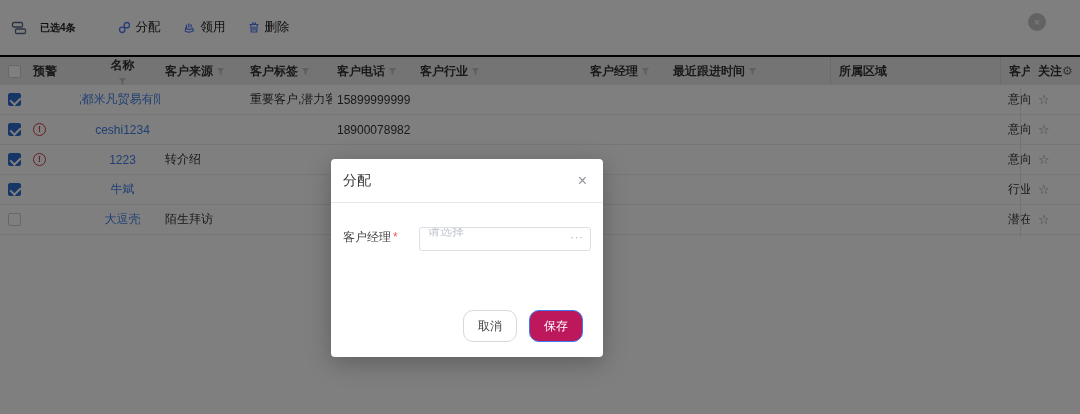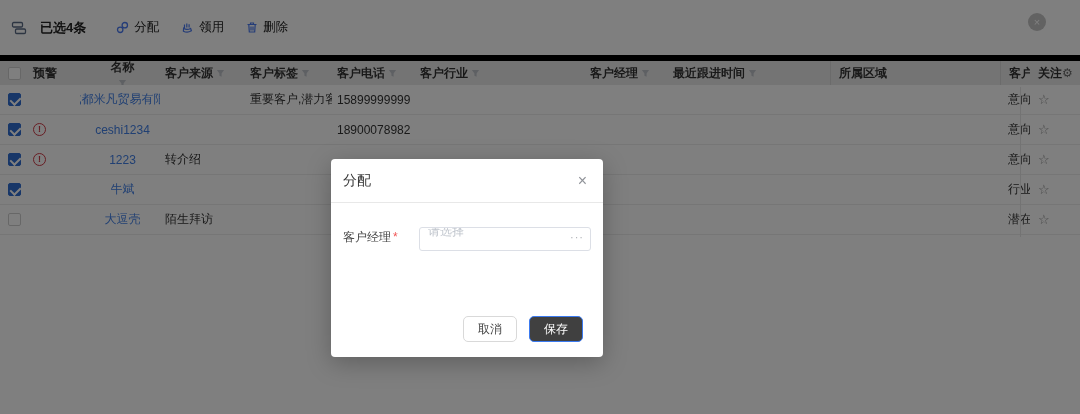--- a/index.html
+++ b/index.html
@@ -5,28 +5,28 @@
   * { box-sizing: border-box; margin: 0; padding: 0; }
   html,body { width:1080px; height:414px; }
   body {
     font-family: "Liberation Sans", "DejaVu Sans", sans-serif;
     background:#fff; position:relative; overflow:hidden;
     font-size:12px; color:#333;
   }
   
   .toolbar { height:55px; display:flex; align-items:center; padding-left:10px; background:#fff; position:relative; }
   .tb-left-icon { width:18px; height:18px; margin-right:12px; display:inline-flex; align-items:center; justify-content:center; }
-  .tb-selected { font-weight:700; color:#222; font-size:13px; margin-right:8px; }
+  .tb-selected { font-weight:700; color:#222; font-size:10px; margin-right:20px; }
   .tb-action { display:inline-flex; align-items:center; gap:5px; margin-left:22px; cursor:pointer; color:#222; font-size:12.5px; }
   .tb-action svg { display:block; }
   .tb-close { position:absolute; right:34px; top:13px; width:18px; height:18px; border-radius:50%;
     background:#c4c4c4; color:#fff; display:flex; align-items:center; justify-content:center;
     font-size:11px; line-height:1; cursor:pointer; }
   
-  .thead { display:flex; height:30px; background:#e9e9e9; border-top:6px solid #000000;
+  .thead { display:flex; height:30px; background:#e9e9e9; border-top:2px solid #000000;
     font-weight:700; color:#333; align-items:center; }
   .th, .td { padding-left:5px; white-space:nowrap; overflow:hidden; flex:none; display:flex; align-items:center; gap:3px; }
   .c0{width:28px; padding-left:8px;} .c1{width:52px;} .c2{width:80px;flex-direction:column;} .c3{width:85px;}
   .c4{width:87px;} .c5{width:83px;} .c6{width:170px;font-family:Liberation Mono, monospace;} .c7{width:83px;} .c8{width:162px;font-family:Liberation Mono, monospace;}
   .c9{width:170px; padding-left:8px;} .c10{width:30px; padding-left:8px;}
   .c11{width:32px; padding-left:8px;} .c12{width:18px; padding-left:0;}
   .thead .c9, .thead .c10 { border-left:1px solid #d6d6d6; height:100%; }
   .trow { display:flex; height:30px; align-items:center; border-bottom:1px solid #ededed; background:#fff; }
   .name-link { color:#4381e6; cursor:pointer; overflow:hidden; white-space:nowrap; text-overflow:clip; }
   .body-divider { position:absolute; left:1020px; top:87px; width:1px; height:150px; background:#e6e6e6; }
@@ -52,24 +52,24 @@
   .modal-body { padding:21px 12px 0 12px; display:flex; align-items:center; }
   .form-label { width:76px; flex:none; color:#444; font-size:12px; }
   .req { color:#f15656; margin-left:2px; }
   .select-box { position:relative; flex:1; }
   .select-input { width:100%; height:24px; border:1px solid #dcdfe6; border-radius:3px;
     padding:0 22px 16px 8px; font-size:12px; color:#333; outline:none; font-family:inherit; background:#fff; }
   .select-input::placeholder { color:#bfc4cc; }
   .select-suffix { position:absolute; right:7px; top:50%; transform:translateY(-58%);
     color:#b0b3b8; font-size:11px; letter-spacing:1px; pointer-events:none; }
   .modal-footer { position:absolute; right:20px; bottom:15px; display:flex; gap:12px; }
-  .btn { height:26px; padding:0 14px; font-size:12px; border-radius:5px; cursor:pointer;
+  .btn { height:32px; padding:0 14px; font-size:12px; border-radius:10px; cursor:pointer;
     display:inline-flex; align-items:center; font-family:inherit; }
   .btn-cancel { background:#fff; border:1px solid #d9d9d9; color:#444; }
-  .btn-save { background:#404040; border:1px solid #3b7af0; color:#fff; }
+  .btn-save { background:#be185d; border:1px solid #3b7af0; color:#fff; }
 </style>
 </head>
 <body>
 
 <div class="toolbar">
   <span class="tb-left-icon">
     <svg width="16" height="16" viewBox="0 0 16 16" fill="none" stroke="#5a6b85" stroke-width="1.3">
       <rect x="1.5" y="2.5" width="10" height="4.5" rx="1.2"></rect>
       <rect x="4.5" y="9" width="10" height="4.5" rx="1.2"></rect>
     </svg>

